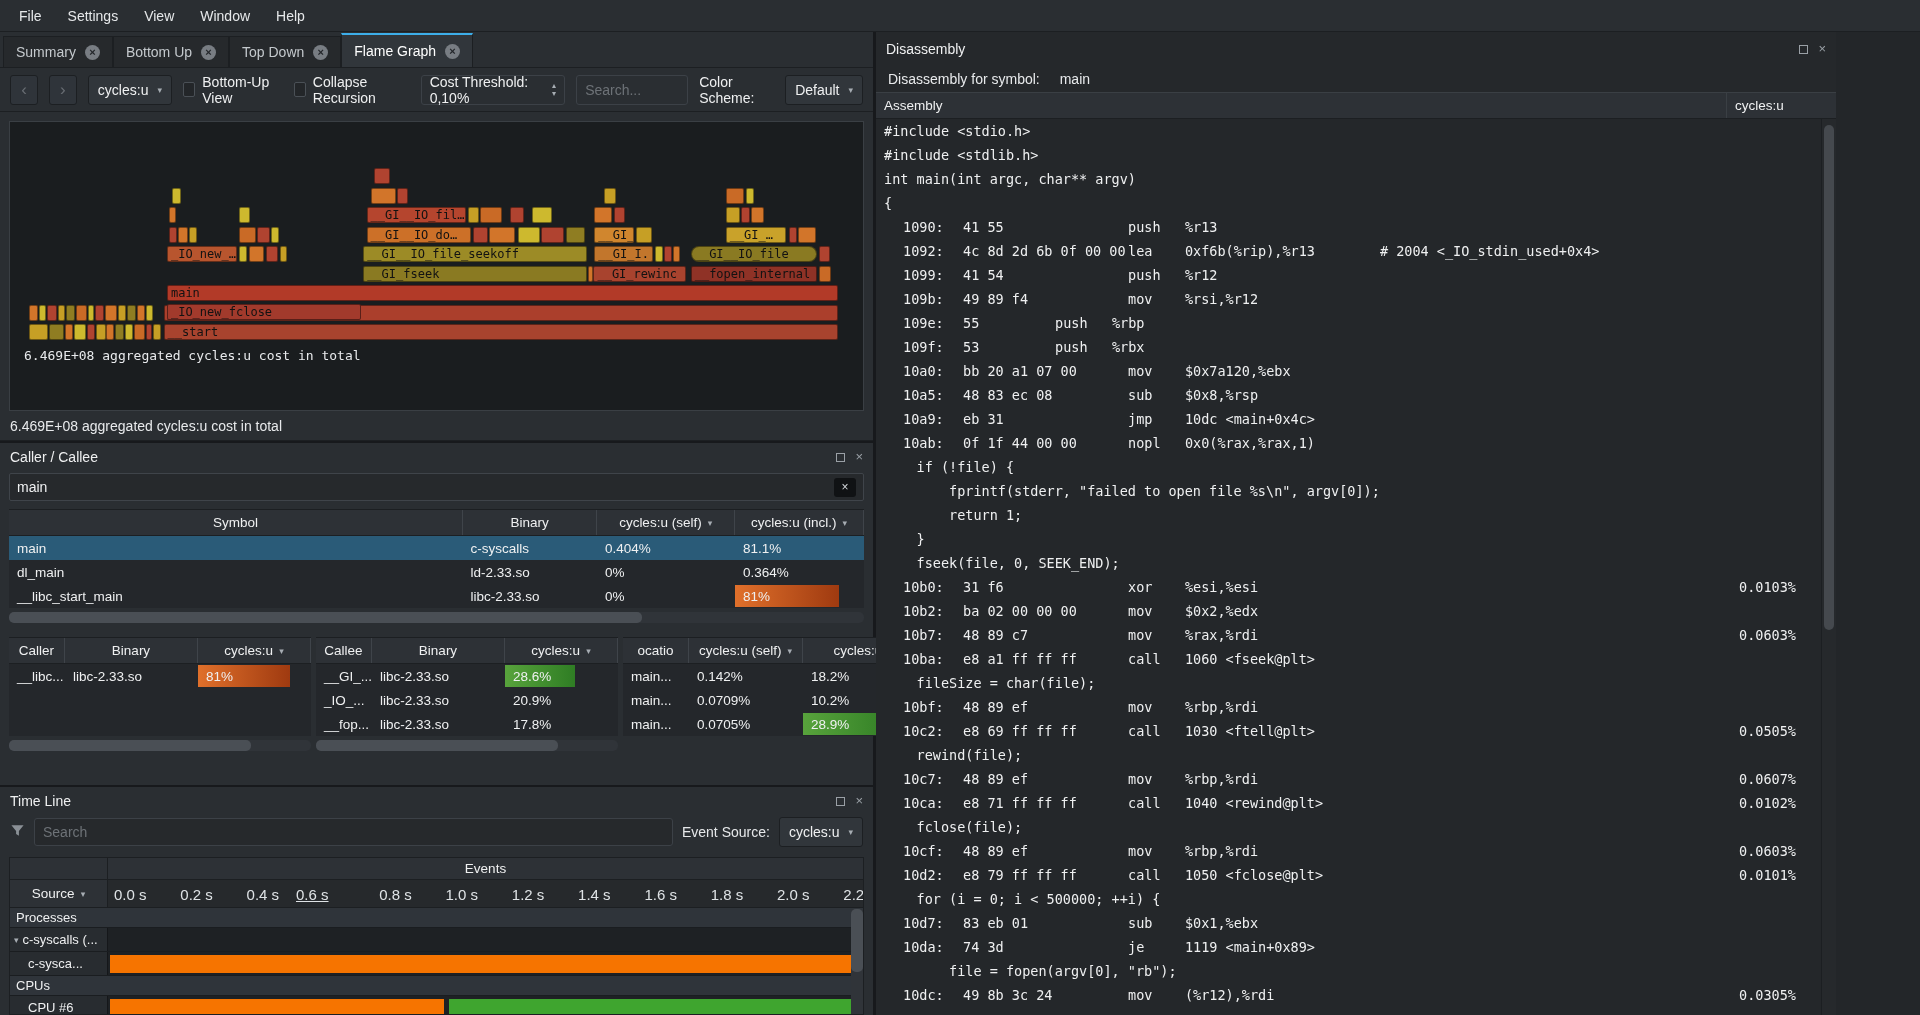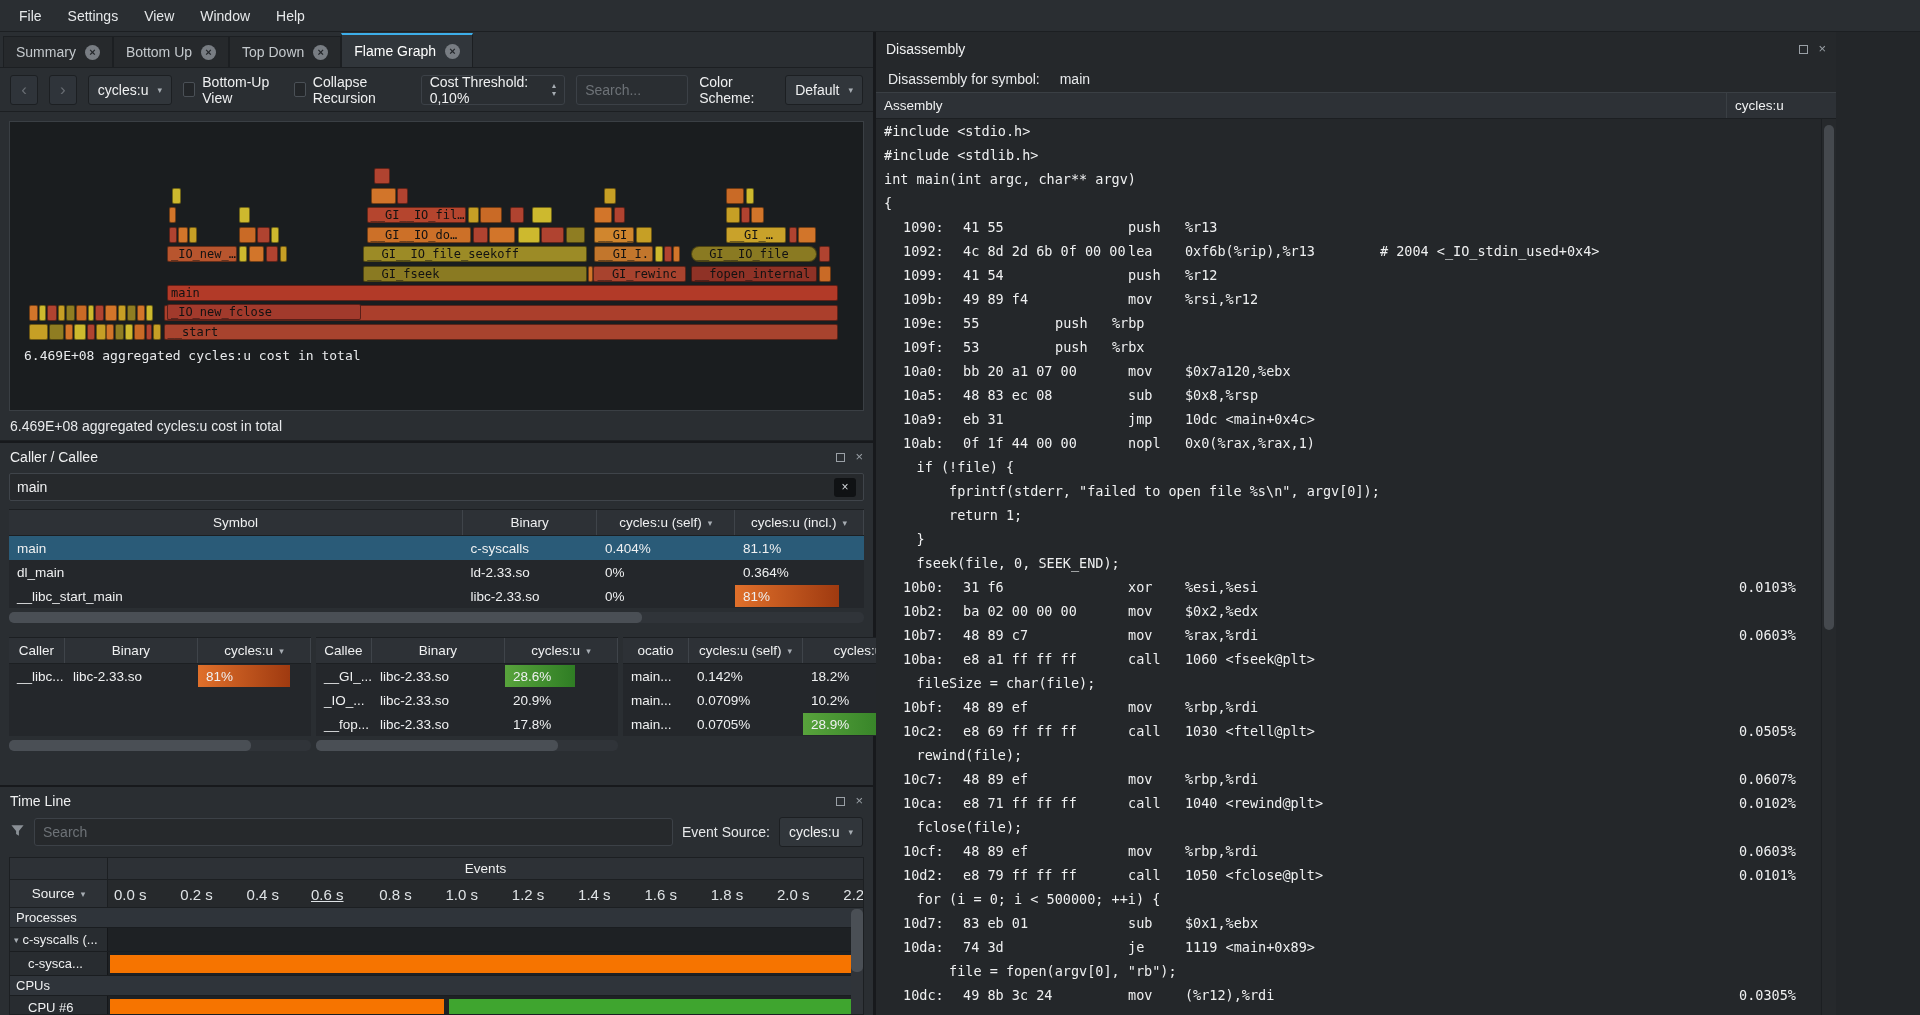--- a/index.html
+++ b/index.html
@@ -539,21 +539,21 @@
         </div>
         <div class="ev-axis">
           <div class="ev-srchead">
             <span>Source</span>
             <span class="sort">▾</span>
           </div>
           <div class="ev-ticks">
               <span class="tick" style="left: 6px;">0.0 s</span>
               <span class="tick" style="left: 72.3px;">0.2 s</span>
               <span class="tick" style="left: 138.6px;">0.4 s</span>
-              <span class="tick" style="left: 203px; text-decoration: underline;">0.6 s</span>
+              <span class="tick" style="left: 188px; text-decoration: underline;">0.6 s</span>
               <span class="tick" style="left: 271.2px;">0.8 s</span>
               <span class="tick" style="left: 337.5px;">1.0 s</span>
               <span class="tick" style="left: 403.8px;">1.2 s</span>
               <span class="tick" style="left: 470.1px;">1.4 s</span>
               <span class="tick" style="left: 536.4px;">1.6 s</span>
               <span class="tick" style="left: 602.7px;">1.8 s</span>
               <span class="tick" style="left: 669px;">2.0 s</span>
               <span class="tick" style="left: 735.3px;">2.2 s</span>
               <span class="tick" style="left: 801.6px;">2.4 s</span>
             </div>

